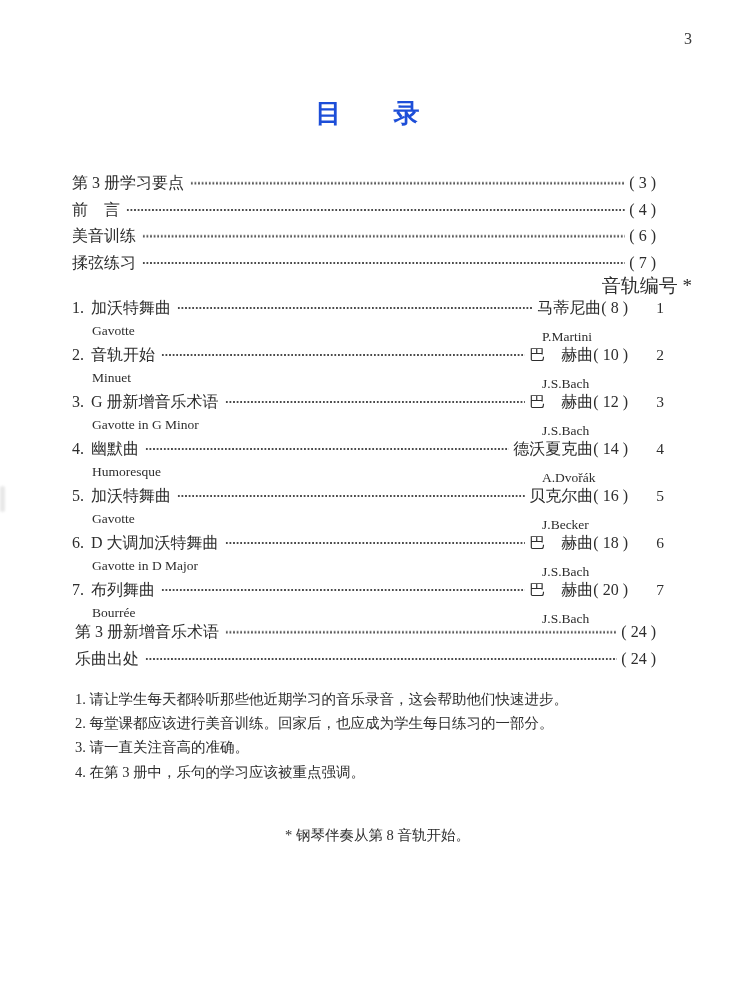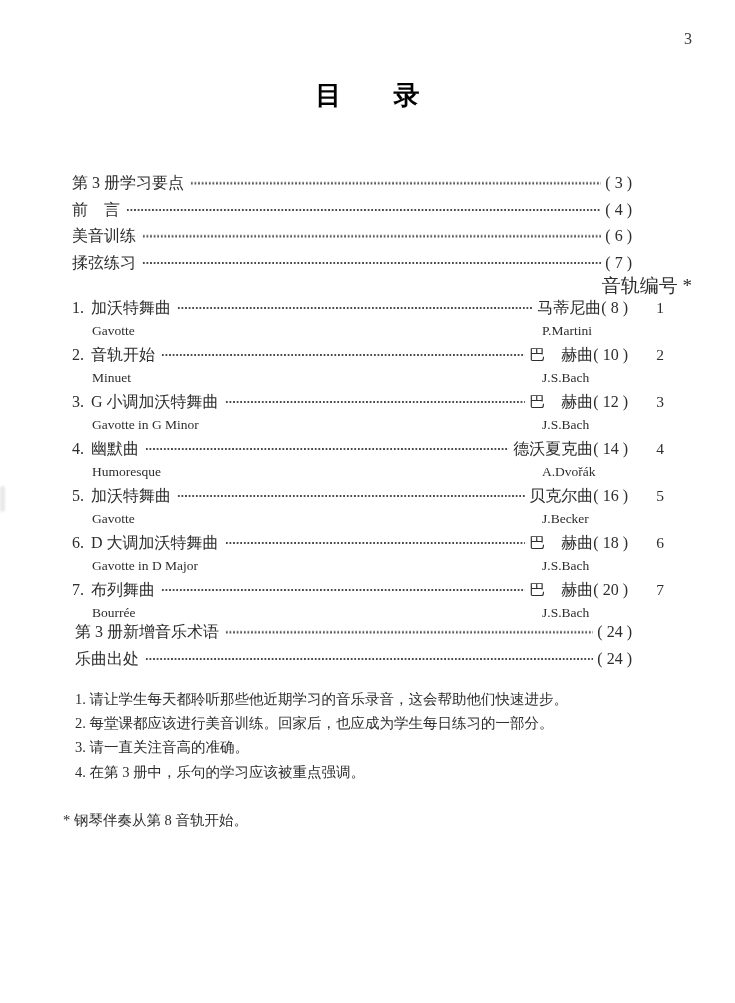--- a/index.html
+++ b/index.html
@@ -9,32 +9,32 @@
     background:#ffffff;
     color:#2d2d2d;
     font-family:"Liberation Serif","DejaVu Serif",serif;
     overflow:hidden;
   }
   .pageno{
     position:absolute;top:30px;right:43px;
     font-size:16px;color:#3a3a3a;
   }
   .doc-title{
-    position:absolute;top:78px;left:0;width:100%;
+    position:absolute;top:96px;left:0;width:100%;
     text-align:center;
-    font-size:26px;font-weight:bold;color:#000000;
+    font-size:26px;font-weight:bold;color:#1d4ed8;
   }
   .content{
     position:absolute;left:72px;top:170px;width:620px;
   }
   
   .toc-line{
     display:flex;align-items:center;
     line-height:26.5px;font-size:16px;
-    margin-right:60px;
+    margin-right:36px;
     white-space:nowrap;
   }
   .toc-line.back{padding-left:3px;font-family:Liberation Serif, serif;}
   .dots{
     flex:1;align-self:stretch;
     margin:0 4px 0 6px;
     background-image:radial-gradient(circle,#4a4a4a 1px,rgba(0,0,0,0) 1.25px);
     background-size:3.6px 100%;
     background-repeat:repeat-x;
     background-position:0 center;
@@ -57,30 +57,30 @@
   .entry-comp{white-space:nowrap;}
   .entry-track{
     position:absolute;right:0;top:0;width:64px;
     text-align:center;line-height:24px;font-size:15.5px;
   }
   .entry-sub{
     position:relative;height:21px;line-height:21px;
     font-size:13.5px;white-space:nowrap;
   }
   .entry-sub .en-title{margin-left:20px;text-align:right;}
-  .entry-sub .en-comp{position:absolute;left:470px;top:0;}
+  .entry-sub .en-comp{position:absolute;left:470px;top:6px;}
   
   .notes{
     margin-top:15px;padding-left:3px;
     font-size:14.5px;line-height:24.2px;
     white-space:nowrap;color:#2d2d2d;
   }
   .footnote{
-    margin-top:27px;margin-left:-9px;
-    font-size:14.5px;white-space:nowrap;
+    margin-top:42px;margin-left:-9px;
+    font-size:14.5px;white-space:nowrap;text-align:center;
   }
   
   .artifact{
     position:absolute;left:0;top:486px;width:5px;height:26px;
     background:#b5b5b5;opacity:.3;border-radius:2px;filter:blur(1.2px);
   }
 </style>
 </head>
 <body>
 
@@ -145,21 +145,21 @@
         <span class="entry-track">2</span>
         <div class="entry-sub">
           <span class="en-title">Minuet</span>
           <span class="en-comp">J.S.Bach</span>
         </div>
       </div>
 
       <div class="entry">
         <div class="entry-main">
           <span class="entry-num">3.</span>
-          <span class="entry-title">G 小调加沃特舞曲</span>
+          <span class="entry-title">G 册新增音乐术语</span>
           <span class="dots"></span>
           <span class="entry-comp">巴　赫曲</span>
           <span class="pg">( 12 )</span>
         </div>
         <span class="entry-track">3</span>
         <div class="entry-sub">
           <span class="en-title">Gavotte in G Minor</span>
           <span class="en-comp">J.S.Bach</span>
         </div>
       </div>

